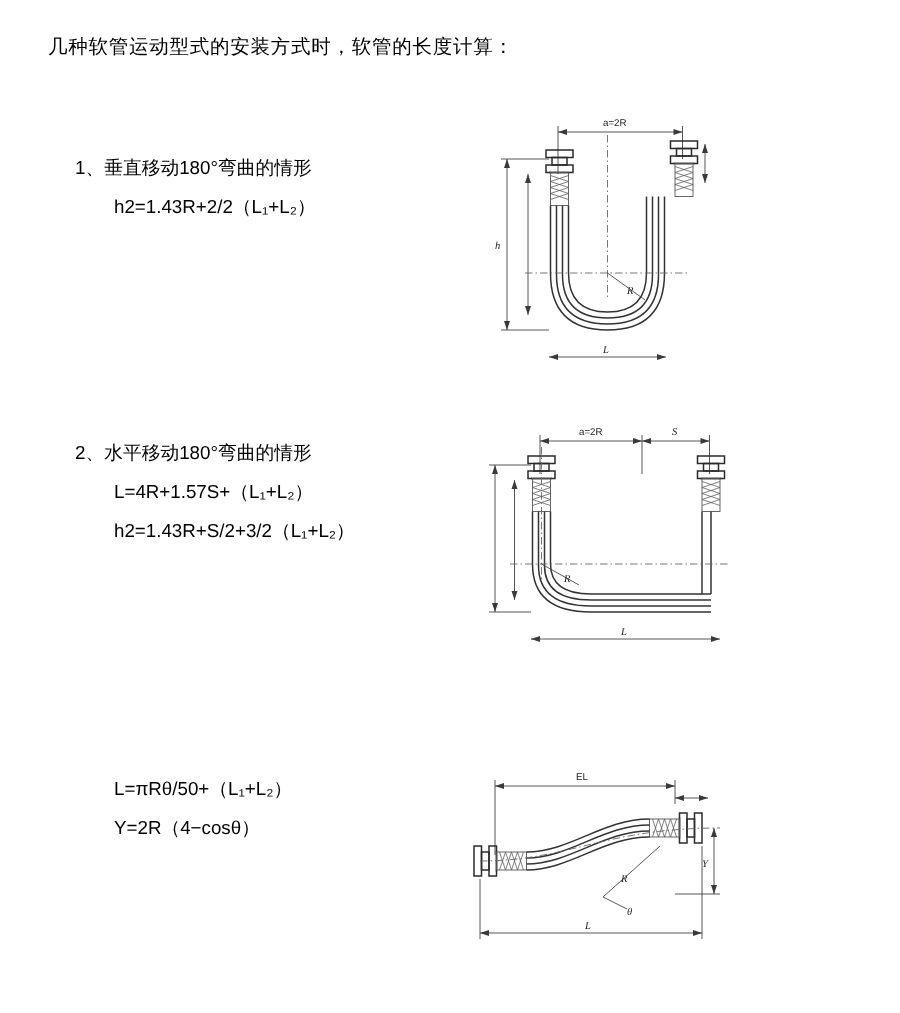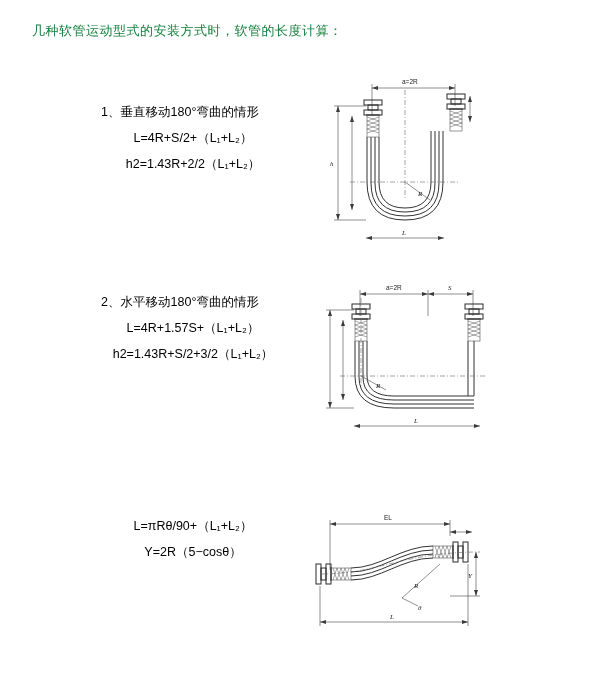--- a/index.html
+++ b/index.html
@@ -19,37 +19,36 @@
     position: relative;
     width: 600px;
     height: 675px;
   }
   .heading {
     position: absolute;
     left: 32px;
     top: 22px;
     font-size: 13px;
     letter-spacing: 0.5px;
-    color: #15803d;
+    color: #000000;
     white-space: nowrap;
   }
   .section {
     position: absolute;
     left: 0;
     width: 600px;
   }
   .sec1 { top: 104px; }
   .sec2 { top: 294px; }
   .sec3 { top: 518px; }
 
   .text-col {
     position: absolute;
     left: 50px;
     width: 260px;
-    text-align: center;
   }
   .sec-title {
     font-size: 12.5px;
     white-space: nowrap;
     margin-bottom: 9px;
   }
   .formula {
     font-size: 12.5px;
     white-space: nowrap;
     margin-left: 26px;
@@ -75,21 +74,20 @@
 </head>
 <body>
 
 <div class="page">
 
   <div class="heading">几种软管运动型式的安装方式时，软管的长度计算：</div>
 
   <div class="section sec1">
     <div class="text-col">
       <div class="sec-title">1、垂直移动180°弯曲的情形</div>
-      <div class="formula">L=4R+S/2+（L₁+L₂）</div>
       <div class="formula">h2=1.43R+2/2（L₁+L₂）</div>
     </div>
 
     <div class="fig fig1">
       <svg width="190" height="190" viewBox="0 0 190 190">
 
         <line class="dim" x1="62" y1="18" x2="145" y2="18"></line>
         <path class="fill-d" d="M62,18 L68,16 L68,20 Z"></path>
         <path class="fill-d" d="M145,18 L139,16 L139,20 Z"></path>
         <text class="lbl" x="92" y="14">a=2R</text>
@@ -243,22 +241,22 @@
         <line class="dim" x1="44" y1="150" x2="170" y2="150"></line>
         <path class="fill-d" d="M44,150 L50,148 L50,152 Z"></path>
         <path class="fill-d" d="M170,150 L164,148 L164,152 Z"></path>
         <text class="lbl-i" x="104" y="147">L</text>
       </svg>
     </div>
   </div>
 
   <div class="section sec3">
     <div class="text-col">
-      <div class="formula">L=πRθ/90+（L₁+L₂）</div>
-      <div class="formula">Y=2R（5−cosθ）</div>
+      <div class="formula">L=πRθ/50+（L₁+L₂）</div>
+      <div class="formula">Y=2R（4−cosθ）</div>
     </div>
 
     <div class="fig fig3">
       <svg width="200" height="140" viewBox="0 0 200 140">
 
         <line class="dim" x1="40" y1="18" x2="160" y2="18"></line>
         <path class="fill-d" d="M40,18 L46,16 L46,20 Z"></path>
         <path class="fill-d" d="M160,18 L154,16 L154,20 Z"></path>
         <text class="lbl" x="94" y="14">EL</text>
         <line class="dim" x1="40" y1="14" x2="40" y2="64"></line>

